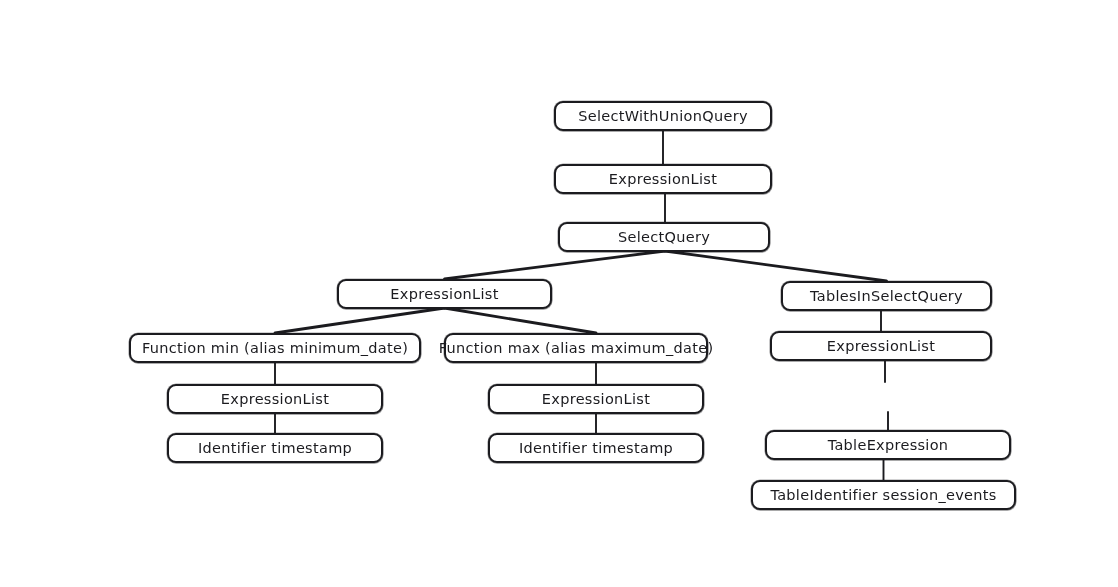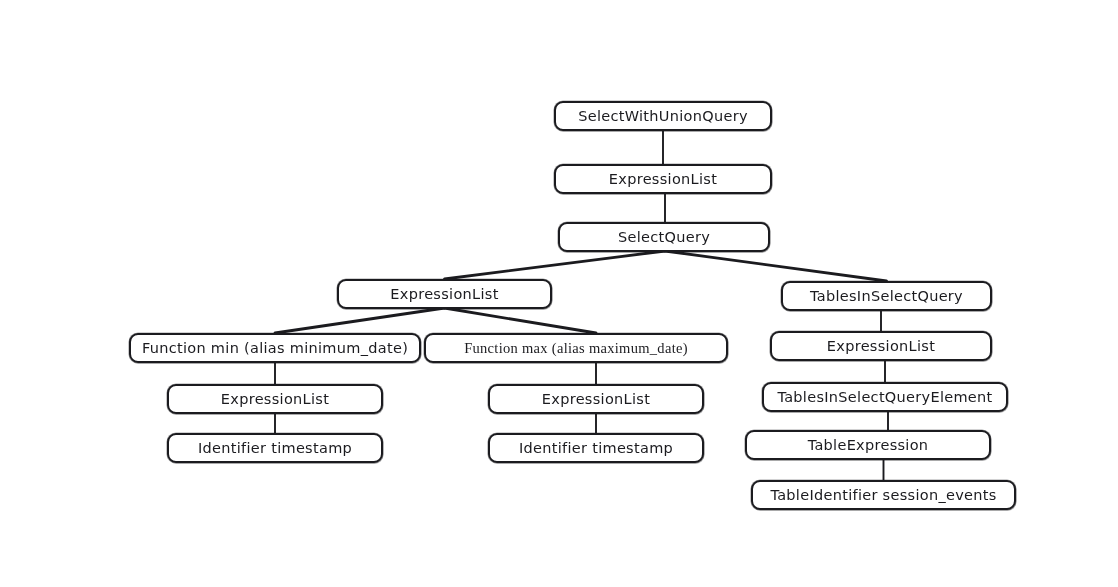--- a/index.html
+++ b/index.html
@@ -78,40 +78,37 @@
     </div>
     <div class="node" style="left: 337px; top: 279px; width: 215px; height: 30px;">
       <span class="node-label">ExpressionList</span>
     </div>
     <div class="node" style="left: 129px; top: 333px; width: 292px; height: 30px;">
       <span class="node-label">Function min (alias minimum_date)</span>
     </div>
     <div class="node" style="left: 781px; top: 281px; width: 211px; height: 30px;">
       <span class="node-label">TablesInSelectQuery</span>
     </div>
-    <div class="node" style="left: 424px; top: 333px; width: 304px; height: 30px; font-family: Liberation Serif, serif;">
+    <div class="node" style="left: 444px; top: 333px; width: 264px; height: 30px;">
       <span class="node-label">Function max (alias maximum_date)</span>
     </div>
     <div class="node" style="left: 167px; top: 384px; width: 216px; height: 30px;">
       <span class="node-label">ExpressionList</span>
     </div>
     <div class="node" style="left: 488px; top: 384px; width: 216px; height: 30px;">
       <span class="node-label">ExpressionList</span>
     </div>
     <div class="node" style="left: 770px; top: 331px; width: 222px; height: 30px;">
       <span class="node-label">ExpressionList</span>
     </div>
     <div class="node" style="left: 167px; top: 433px; width: 216px; height: 30px;">
       <span class="node-label">Identifier timestamp</span>
     </div>
     <div class="node" style="left: 488px; top: 433px; width: 216px; height: 30px;">
       <span class="node-label">Identifier timestamp</span>
     </div>
-    <div class="node" style="left: 762px; top: 382px; width: 246px; height: 30px;">
-      <span class="node-label">TablesInSelectQueryElement</span>
-    </div>
-    <div class="node" style="left: 745px; top: 430px; width: 246px; height: 30px;">
+    <div class="node" style="left: 765px; top: 430px; width: 246px; height: 30px;">
       <span class="node-label">TableExpression</span>
     </div>
     <div class="node" style="left: 751px; top: 480px; width: 265px; height: 30px; text-align: center;">
       <span class="node-label">TableIdentifier session_events</span>
     </div>
   </div>
 
 </body></html>

